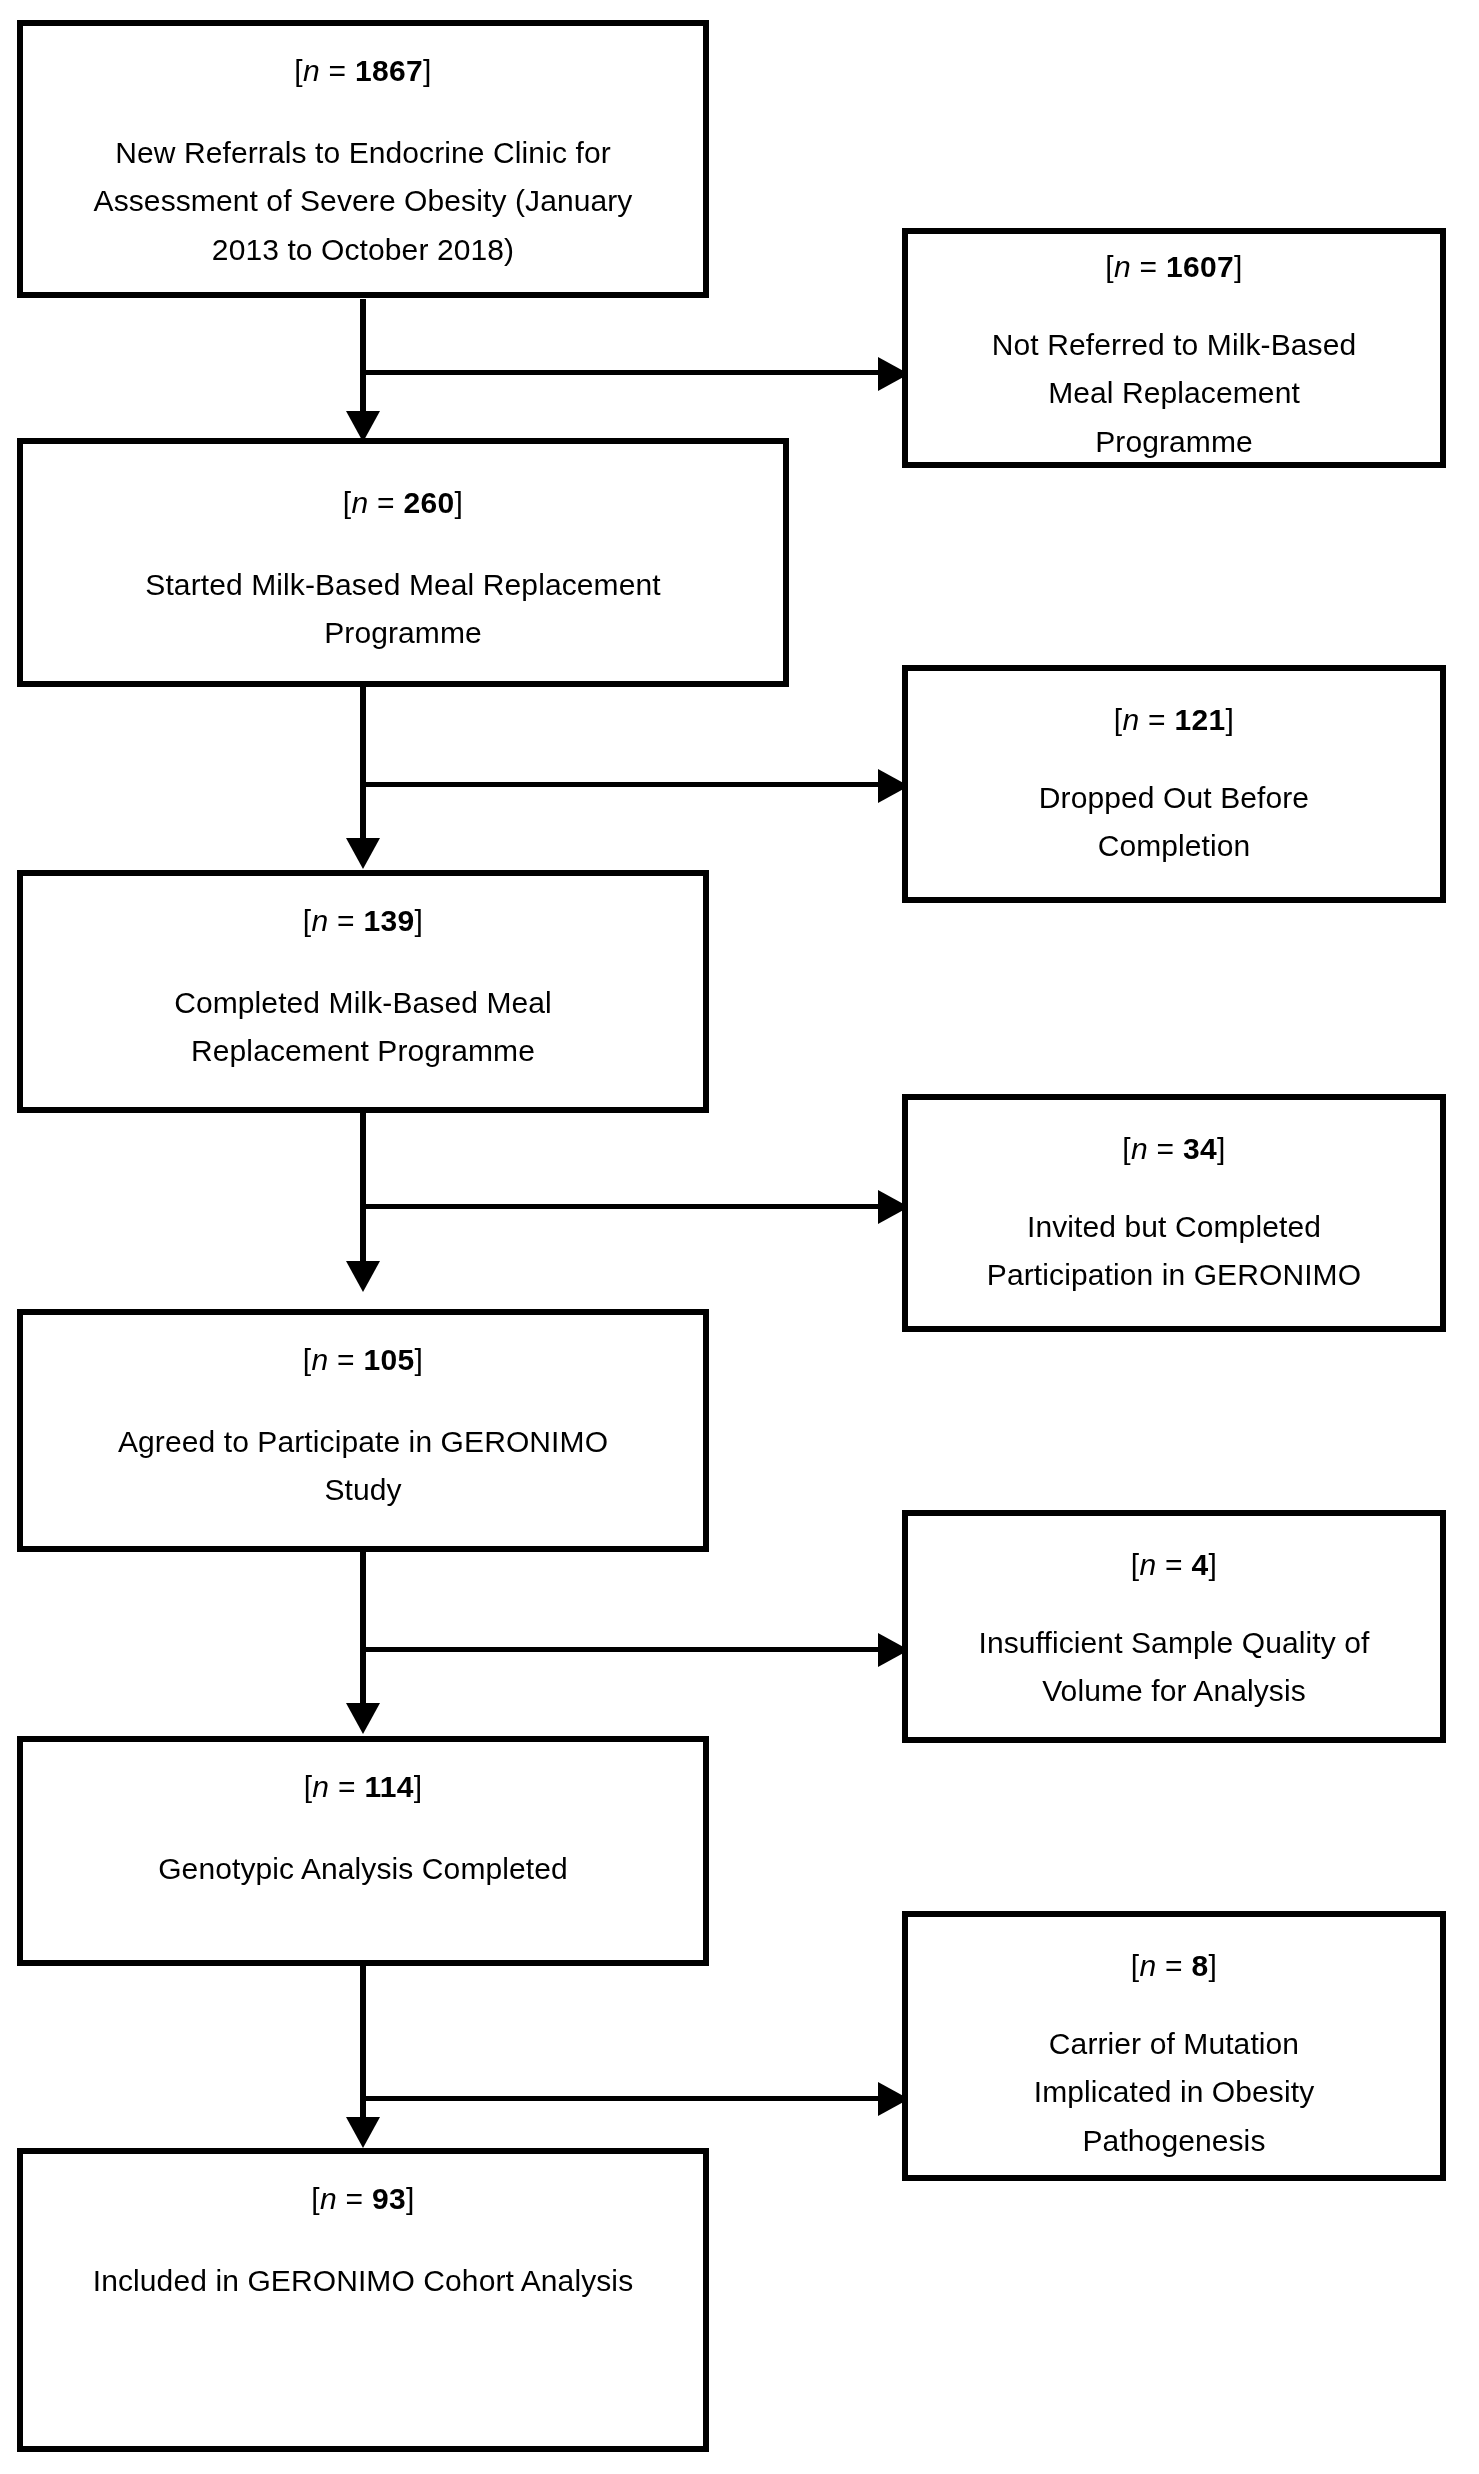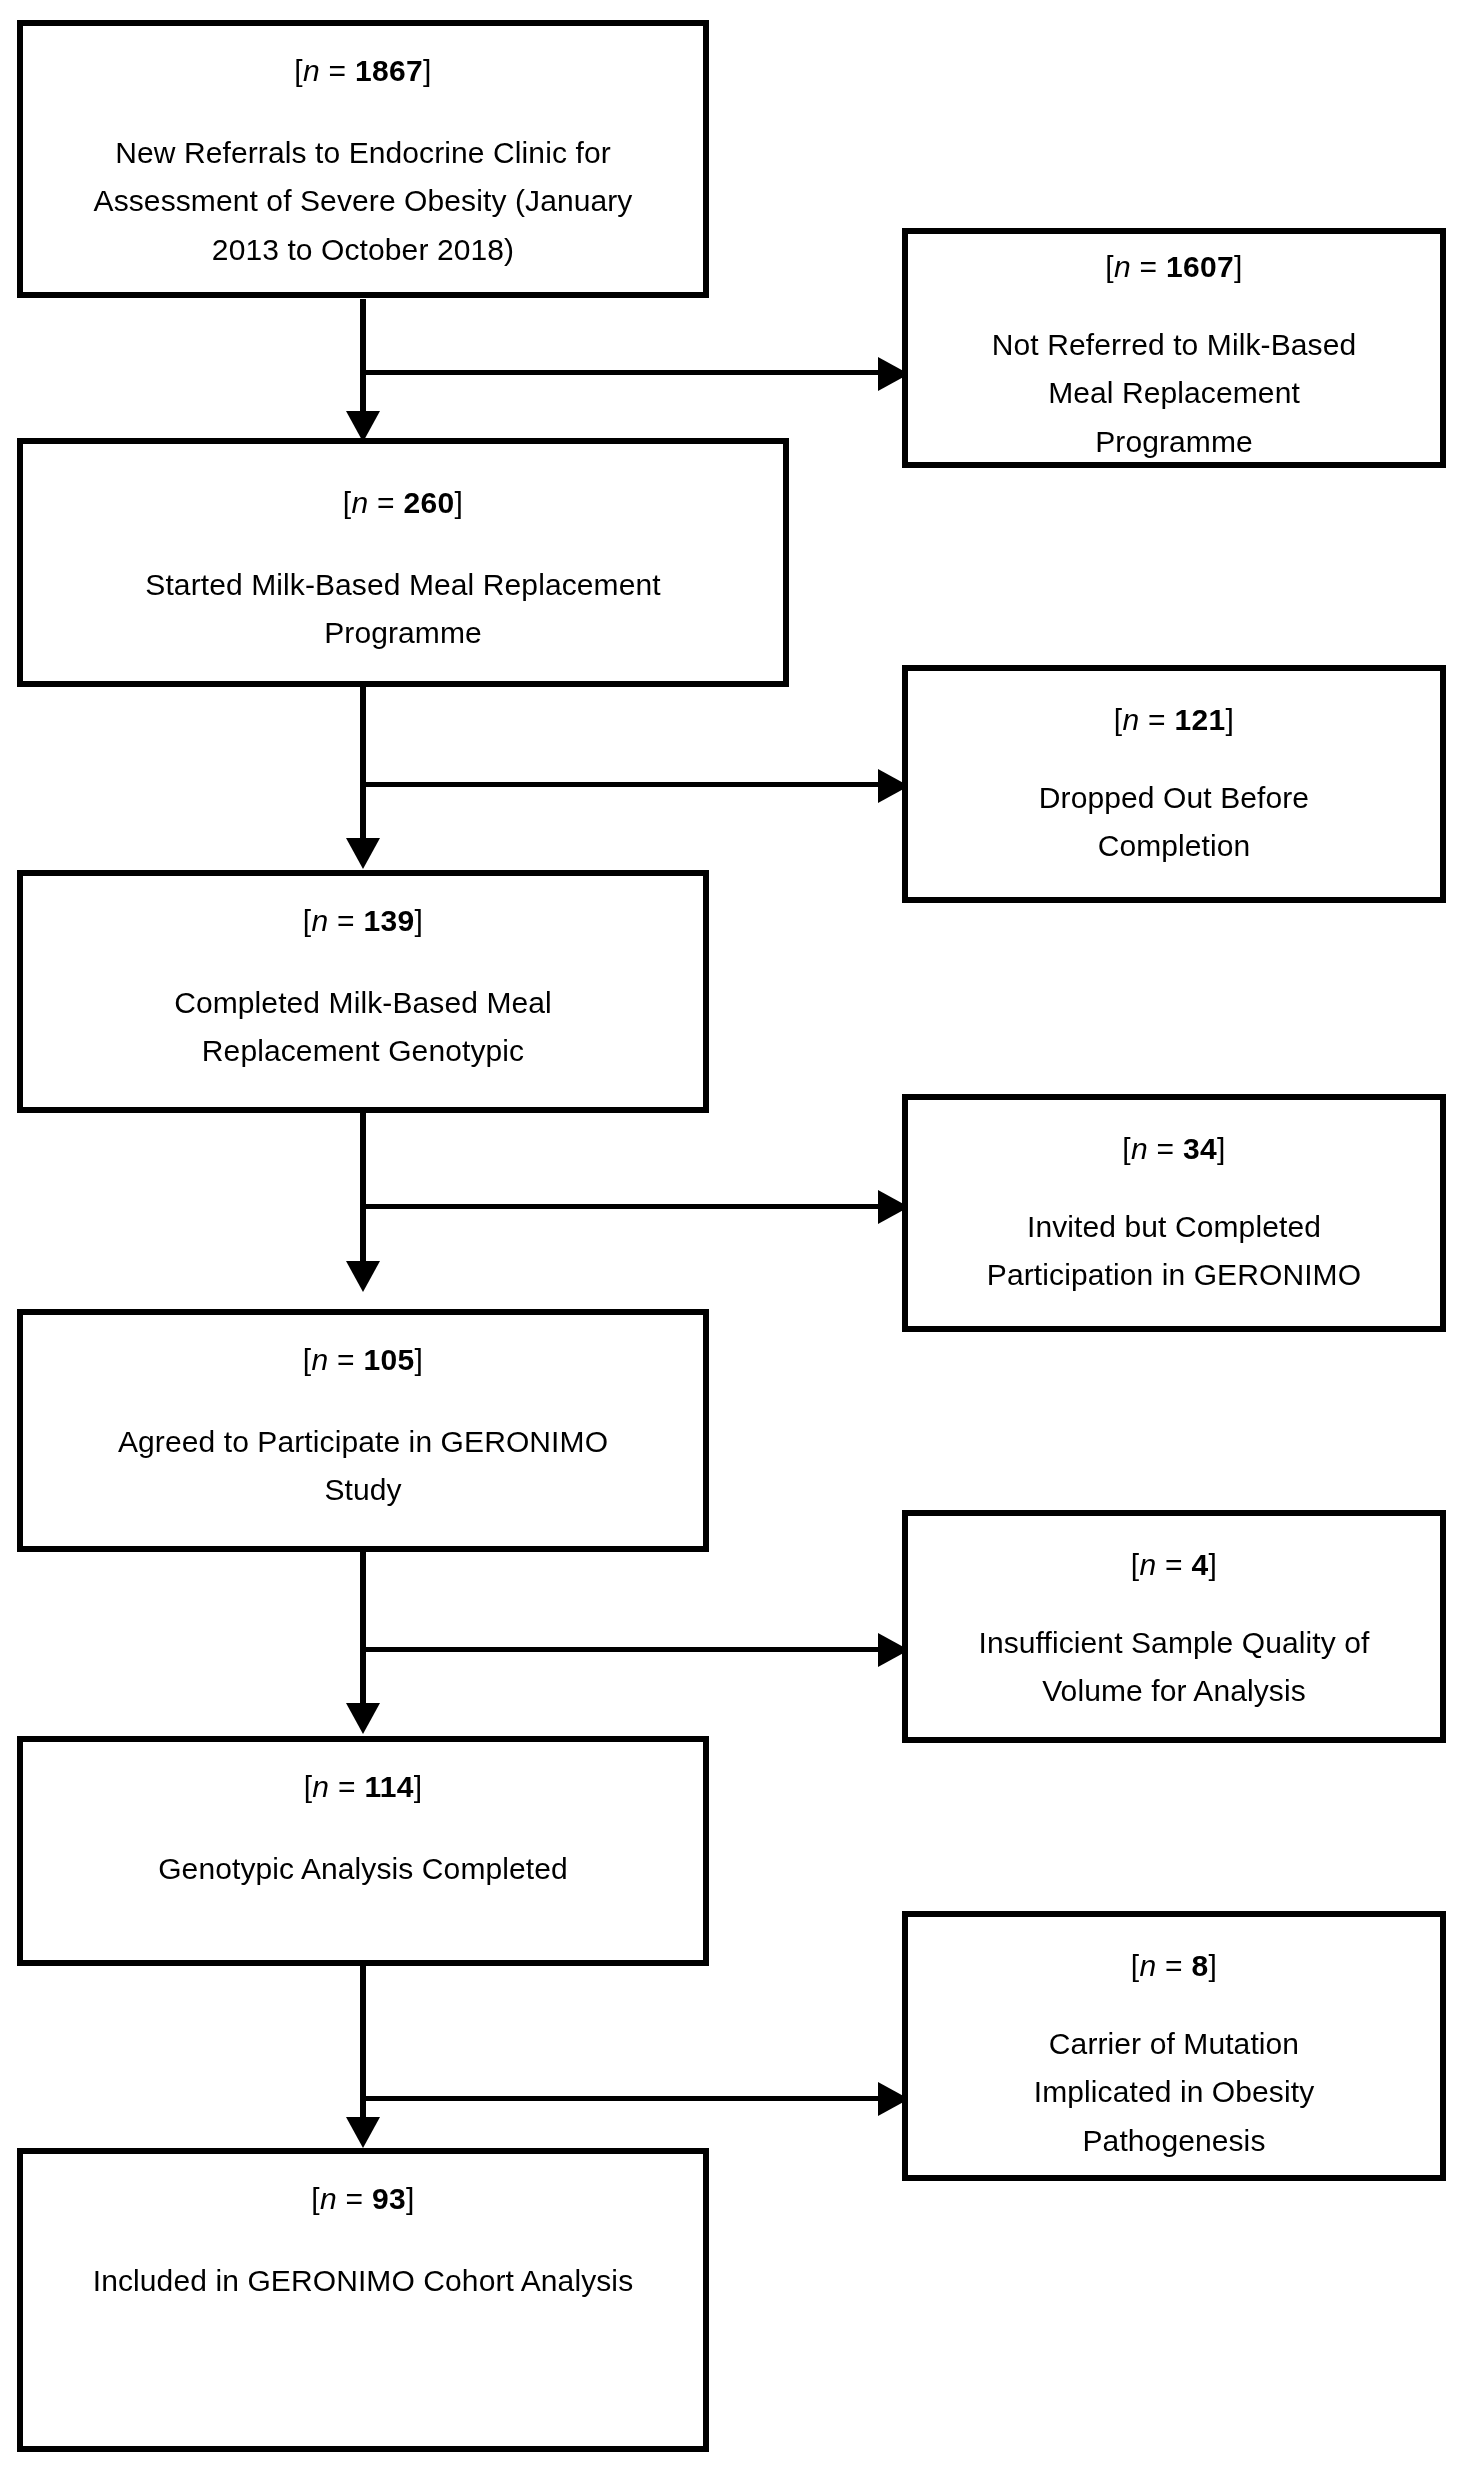--- a/index.html
+++ b/index.html
@@ -112,21 +112,21 @@
   <div class="hline" style="left:360px; top:782px; width:534px;"></div>
   <div class="arrow-right" style="left:878px; top:769px;"></div>
 
   <div class="node" style="left:902px; top:665px; width:544px; height:238px; padding-top:30px;">
     <div class="count">[<span class="nvar">n</span><span class="eq"> = </span><span class="num">121</span>]</div>
     <div class="label" style="margin-top:35px; max-width:351px;">Dropped Out Before Completion</div>
   </div>
 
   <div class="node" style="left:17px; top:870px; width:692px; height:243px; padding-top:26px;">
     <div class="count">[<span class="nvar">n</span><span class="eq"> = </span><span class="num">139</span>]</div>
-    <div class="label" style="margin-top:39px; max-width:419px;">Completed Milk-Based Meal Replacement Genotypic</div>
+    <div class="label" style="margin-top:39px; max-width:419px;">Completed Milk-Based Meal Replacement Programme</div>
   </div>
 
   <div class="vline" style="left:360px; top:1113px; height:165px;"></div>
   <div class="arrow-down" style="left:346px; top:1261px;"></div>
   <div class="hline" style="left:360px; top:1204px; width:534px;"></div>
   <div class="arrow-right" style="left:878px; top:1190px;"></div>
 
   <div class="node" style="left:902px; top:1094px; width:544px; height:238px; padding-top:30px;">
     <div class="count">[<span class="nvar">n</span><span class="eq"> = </span><span class="num">34</span>]</div>
     <div class="label" style="margin-top:35px; max-width:419px;">Invited but Completed Participation in GERONIMO</div>

